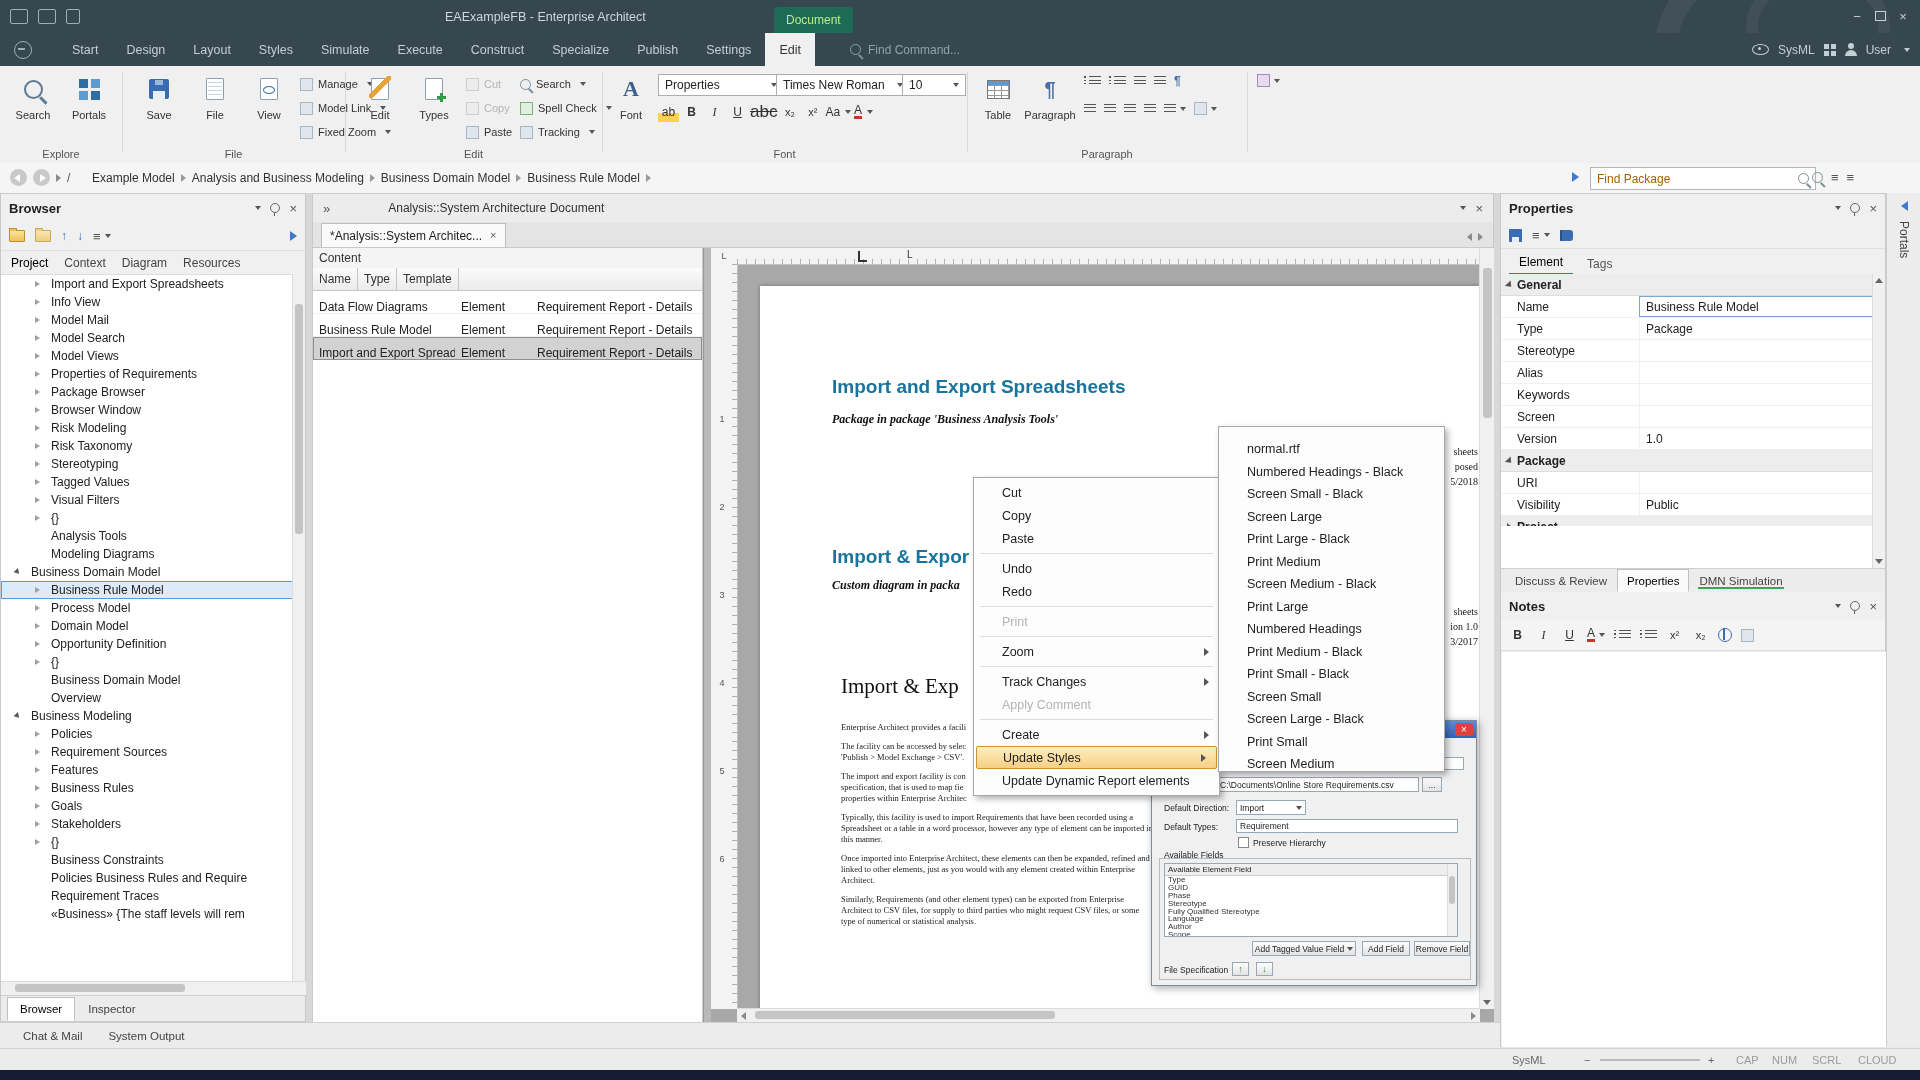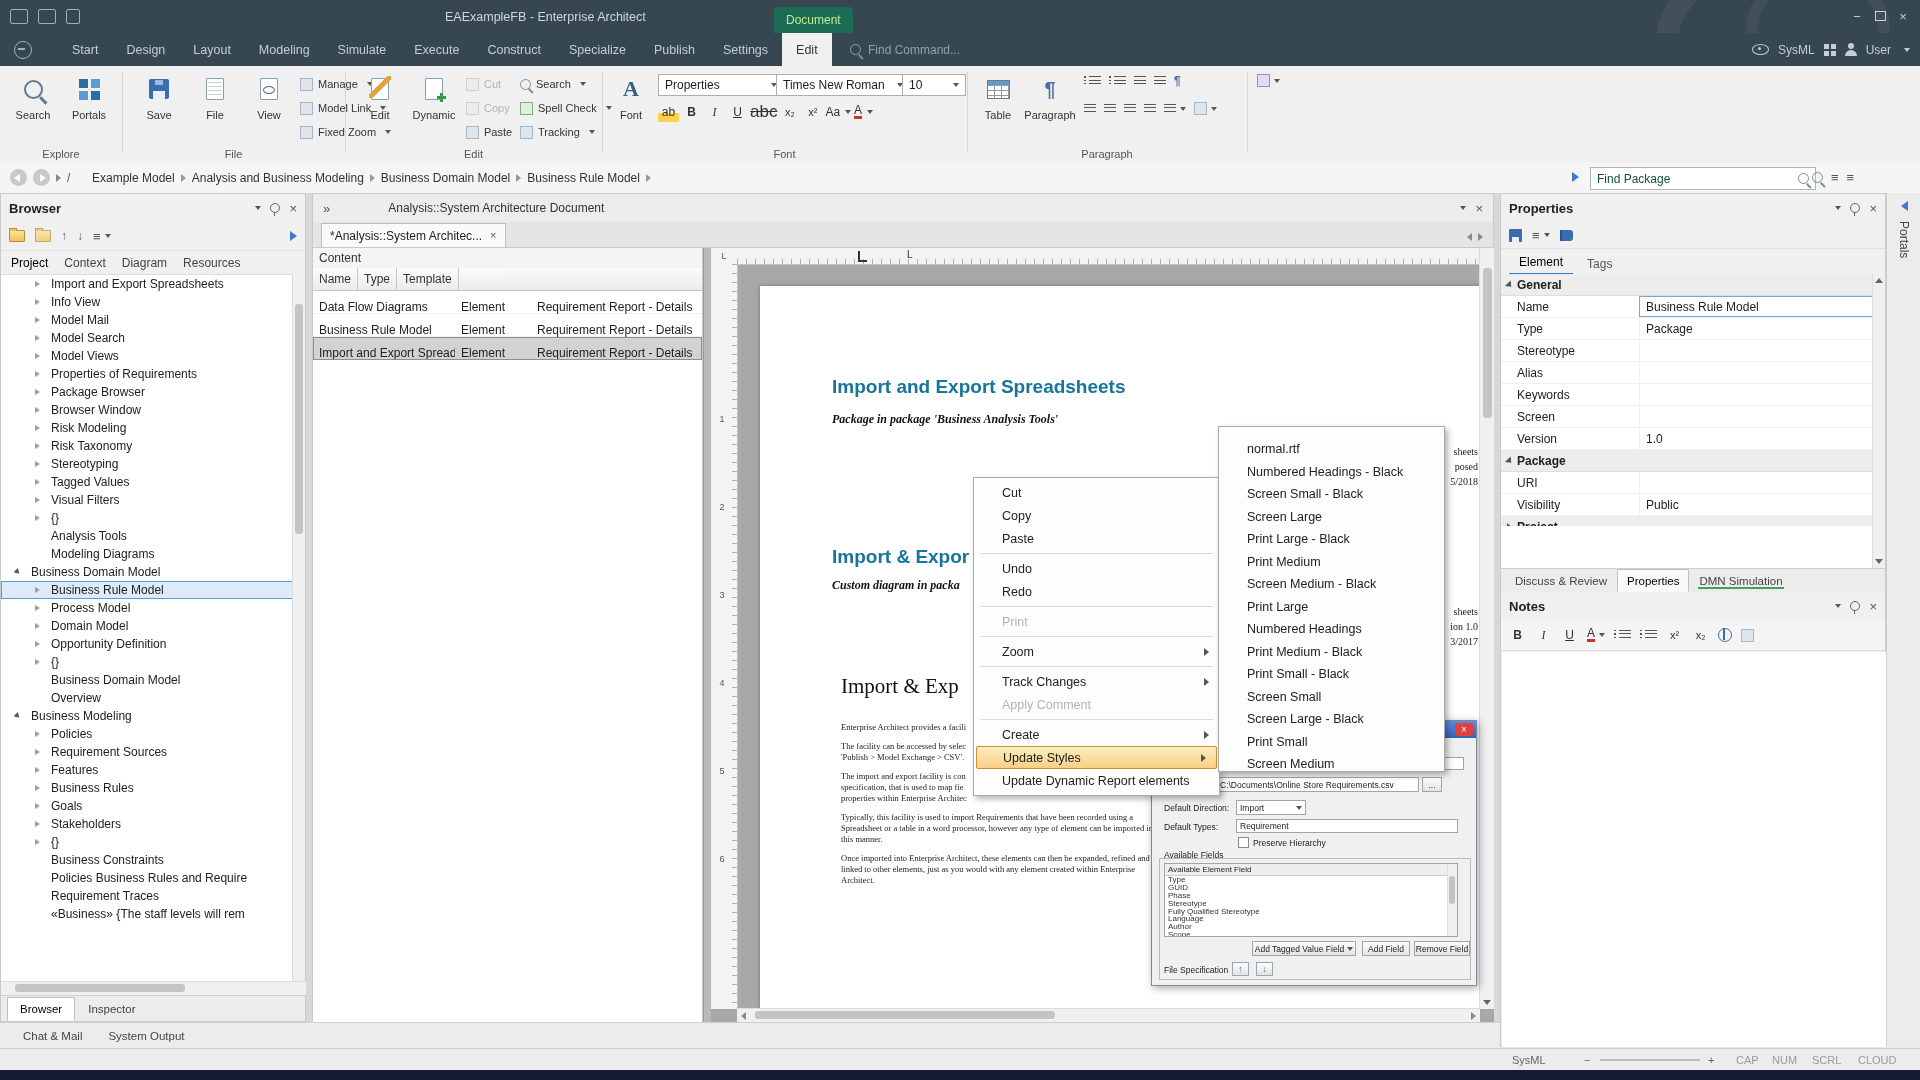--- a/index.html
+++ b/index.html
@@ -97,21 +97,21 @@
 
   
   .crumbbar{position:absolute;left:0;top:163px;width:1920px;height:30px;background:#f5f5f5;border-bottom:1px solid #cfcfcf}
   .nav-circ{width:17px;height:17px;border-radius:50%;background:#3f7ad0;position:relative;flex:none}
   .nav-circ::after{content:"";position:absolute;left:5px;top:4.5px;border:4px solid transparent;border-right:6px solid #fff}
   .nav-circ.gray{background:#c9c9c9}
   .nav-circ.gray::after{border-right:0;border-left:6px solid #fff;left:7px}
   .bc-item{font-size:12px;color:#333;margin:0 4px}
   .bc-sep{width:0;height:0;border:4px solid transparent;border-left:5px solid #9a9a9a;border-right:0;margin:0 2px}
   .findpkg{position:absolute;left:1590px;top:4px;width:212px;height:21px;background:#fff;border:1px solid #b5b5b5;
-           display:flex;align-items:center;padding:0 6px;color:#14532d;justify-content:space-between}
+           display:flex;align-items:center;padding:0 6px;color:#a16207;justify-content:space-between}
 
   
   .panel{position:absolute;background:#f0f0f0;border:1px solid #c9c9c9;box-sizing:border-box}
   .phead{height:28px;display:flex;align-items:center;padding:0 8px;justify-content:space-between}
   .phtitle{font-size:13px;font-weight:bold;color:#222}
   .phicos{display:flex;align-items:center;gap:9px}
   .xch{font-size:13px;color:#555;line-height:1}
   .ic-pin{width:8px;height:8px;border:1.5px solid #666;border-radius:50%;position:relative}
   .ic-pin::after{content:"";position:absolute;left:2.5px;top:8px;width:1.5px;height:4px;background:#666}
 
@@ -278,21 +278,21 @@
   <div class="menubar">
     <span class="mb-globe"></span>
     <div class="mtabs">
 
         <span class="mtab">Start</span>
 
         <span class="mtab">Design</span>
 
         <span class="mtab">Layout</span>
 
-        <span class="mtab">Modeling</span>
+        <span class="mtab">Styles</span>
 
         <span class="mtab">Simulate</span>
 
         <span class="mtab">Execute</span>
 
         <span class="mtab">Construct</span>
 
         <span class="mtab">Specialize</span>
 
         <span class="mtab">Publish</span>
@@ -371,21 +371,21 @@
     <div class="bb" style="left:353px">
       <div class="bbi">
           <span class="ic-page ov-pencil"></span>
         </div>
       <div class="bbl">Edit</div>
     </div>
     <div class="bb" style="left:407px">
       <div class="bbi">
           <span class="ic-page ov-plus"></span>
         </div>
-      <div class="bbl">Dynamic</div>
+      <div class="bbl">Types</div>
     </div>
     <div class="sm dis" style="left:466px;top:8px">
       <span class="mi dis"></span>
         <span>Cut</span>
     </div>
     <div class="sm dis" style="left:466px;top:32px">
       <span class="mi dis"></span>
         <span>Copy</span>
     </div>
     <div class="sm" style="left:466px;top:56px">
@@ -894,20 +894,21 @@
       <div class="paras">
 
       <div class="para">Enterprise Architect provides a facili</div>
           <div class="para">The facility can be accessed by selec
 'Publish &gt; Model Exchange &gt; CSV'.</div>
           <div class="para">The import and export facility is con
 specification, that is used to map fie
 properties within Enterprise Architec</div>
           <div class="para">Typically, this facility is used to import Requirements that have been recorded using a Spreadsheet or a table in a word processor, however any type of element can be imported in this manner.</div>
           <div class="para">Once imported into Enterprise Architect, these elements can then be expanded, refined and linked to other elements, just as you would with any element created within Enterprise Architect.</div>
+          <div class="para">Similarly, Requirements (and other element types) can be exported from Enterprise Architect to CSV files, for supply to third parties who might request CSV files, or some type of numerical or statistical analysis.</div>
         </div>
 
       <div class="vscroll" style="right:0;top:0;height:761px;width:15px">
         <div class="vthumb" style="left:3px;width:9px;top:20px;height:150px"></div>
         <span class="tri-d" style="position:absolute;left:3px;bottom:4px"></span>
       </div>
       <div class="hscroll" style="left:26px;bottom:0;width:743px;height:14px">
         <div class="hthumb" style="left:18px;width:300px"></div>
         <span class="tri-r" style="position:absolute;left:4px;top:3px;transform:scaleX(-1)"></span>
         <span class="tri-r" style="position:absolute;right:4px;top:3px"></span>

